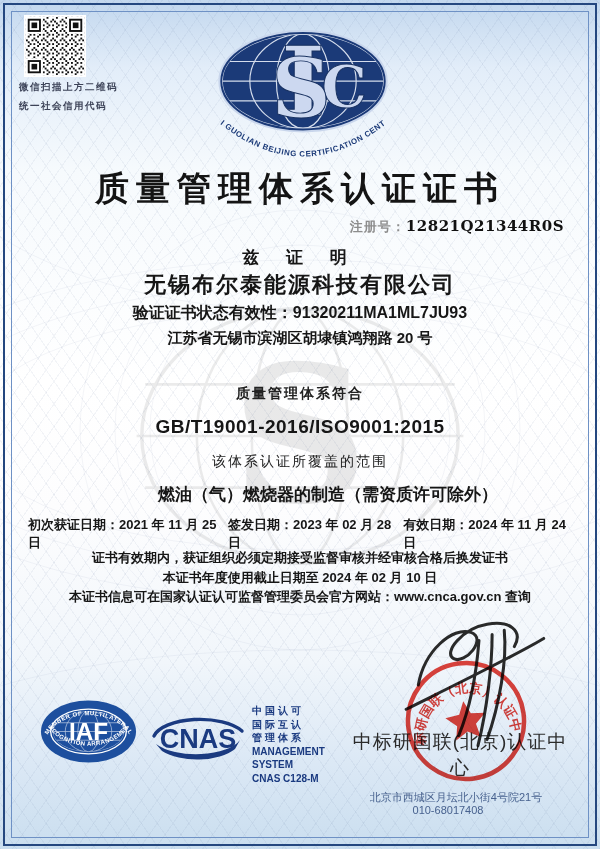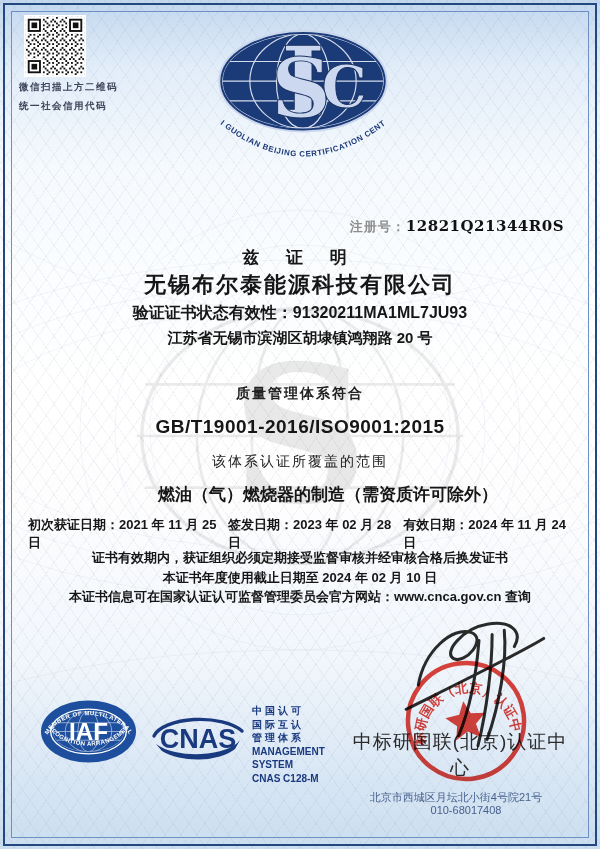--- a/index.html
+++ b/index.html
@@ -44,21 +44,21 @@
   .note1{top:549px;} .note2{top:569px;} .note3{top:588px;}
 
   .iaf{left:40px;top:699px;width:97px;height:65px;}
   .cnas-logo{left:148px;top:711px;width:100px;height:52px;}
   .cnas-text{left:252px;top:704px;width:110px;text-align:left;color:#1a3a80;font-weight:bold;font-size:10px;line-height:13.5px;}
   .cnas-text .zh{letter-spacing:3px;}
   .org-name{left:350px;top:729px;width:220px;text-align:center;font-size:19px;color:#2b2b2b;letter-spacing:1px;font-weight:500;}
   .seal{left:402px;top:657px;width:128px;height:128px;mix-blend-mode:multiply;opacity:.94;transform:rotate(-8deg);}
   .signature{left:390px;top:612px;width:182px;height:152px;}
   .f-addr{left:330px;top:790px;width:252px;text-align:center;font-size:11px;color:#47618e;}
-  .f-phone{left:340px;top:804px;width:252px;text-align:center;font-size:11px;color:#47618e;}
+  .f-phone{left:322px;top:804px;width:252px;text-align:center;font-size:11px;color:#47618e;}
 
   .wm{left:128px;top:298px;width:344px;height:276px;opacity:.10;}
 </style>
 </head>
 <body>
 
 <div class="page">
 
   <div class="mesh"></div>
 
@@ -139,20 +139,21 @@
     <g font-family="DejaVu Serif,serif" font-weight="bold" text-anchor="middle" fill="#ccd8f0" stroke="#17305f" stroke-width="1">
       <text x="142" y="78" font-size="58">C</text>
       <text x="100" y="86" font-size="96">I</text>
       <text x="98" y="88" font-size="84">S</text>
     </g>
     <text font-size="8" font-weight="bold" fill="#1b3a78" letter-spacing=".6">
       <textPath href="#ringpath" startOffset="50%" text-anchor="middle">CSI GUOLIAN BEIJING CERTIFICATION CENTER</textPath>
     </text>
   </svg>
 
+  <div class="abs ctr title">质量管理体系认证证书</div>
   <div class="abs reg">
     <span class="reg-label">注册号：</span><span class="reg-num">12821Q21344R0S</span>
   </div>
 
   <div class="abs ctr certify">兹 证 明</div>
   <div class="abs ctr company">无锡布尔泰能源科技有限公司</div>
   <div class="abs ctr credit">验证证书状态有效性：91320211MA1ML7JU93</div>
   <div class="abs ctr caddr">江苏省无锡市滨湖区胡埭镇鸿翔路 20 号</div>
   <div class="abs ctr std-intro">质量管理体系符合</div>
   <div class="abs ctr std">GB/T19001-2016/ISO9001:2015</div>

